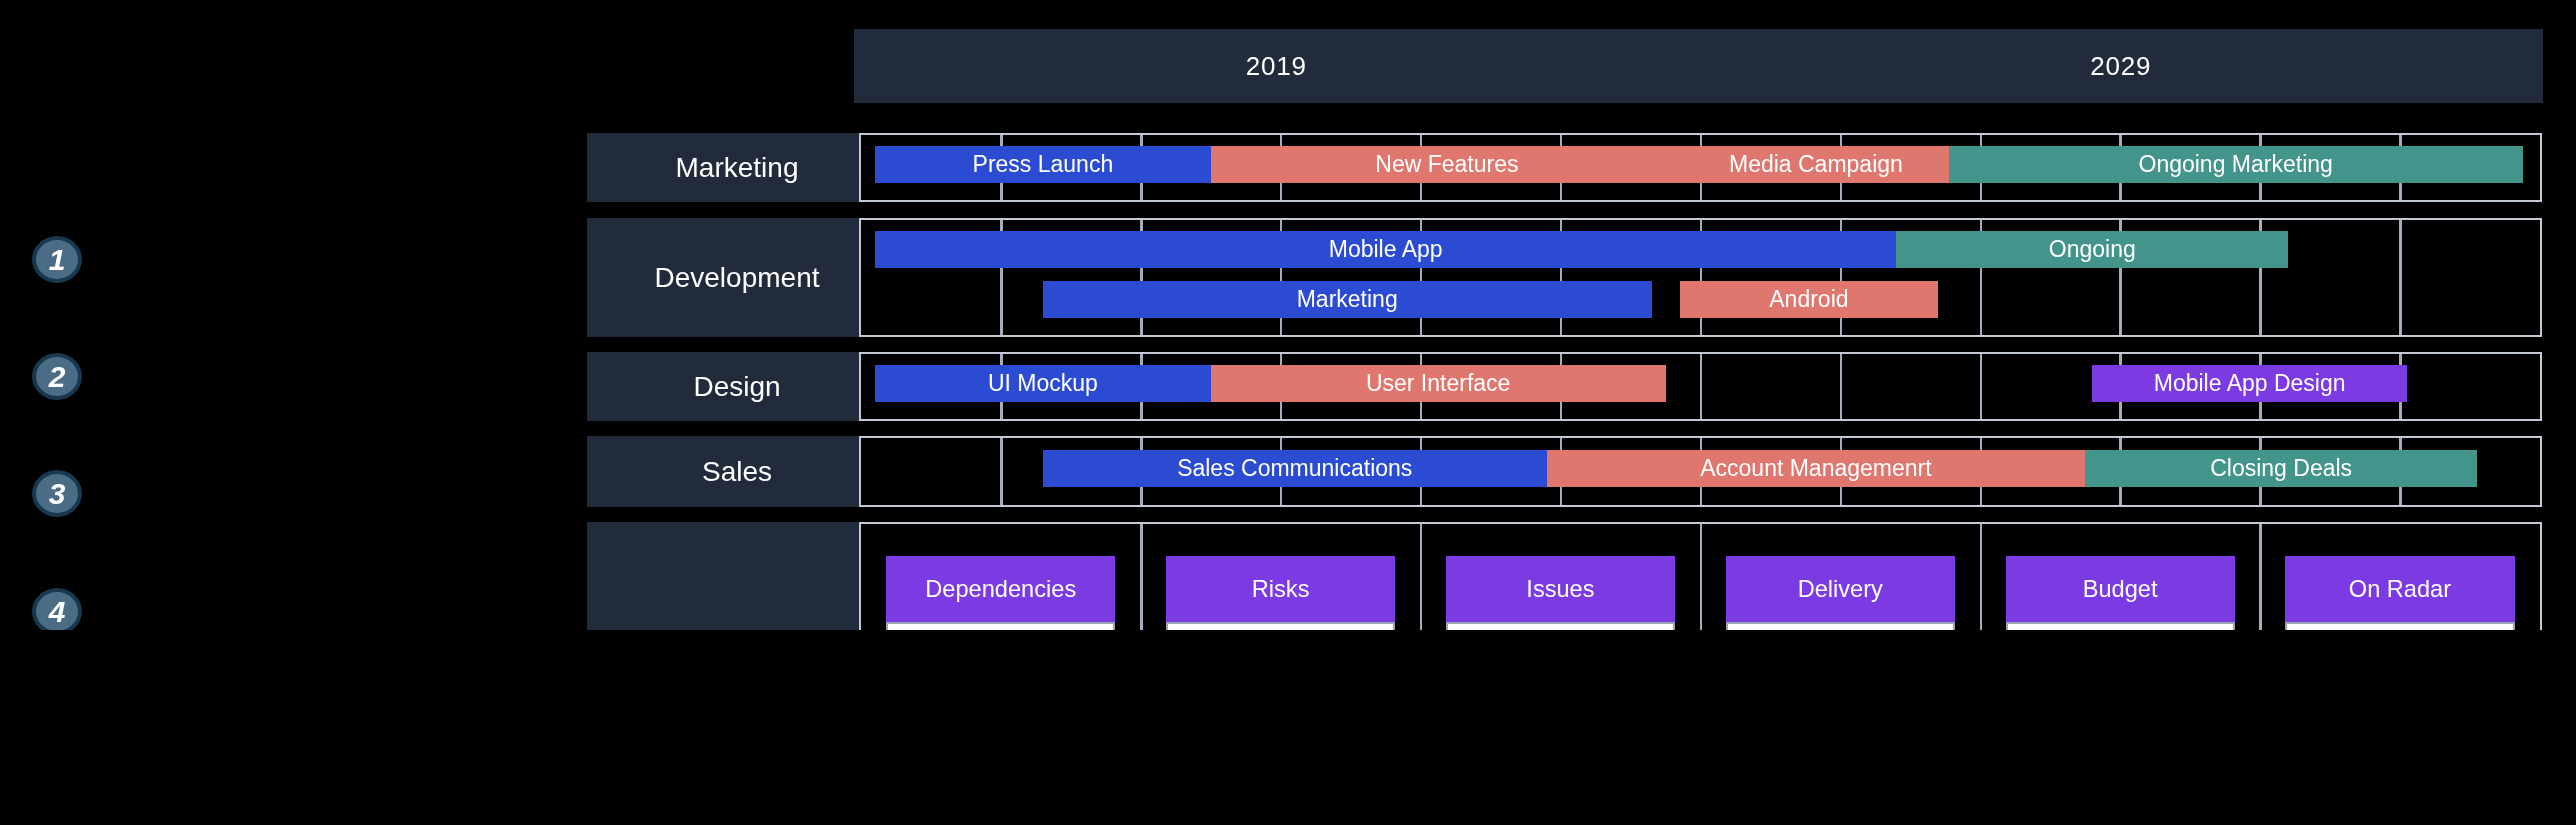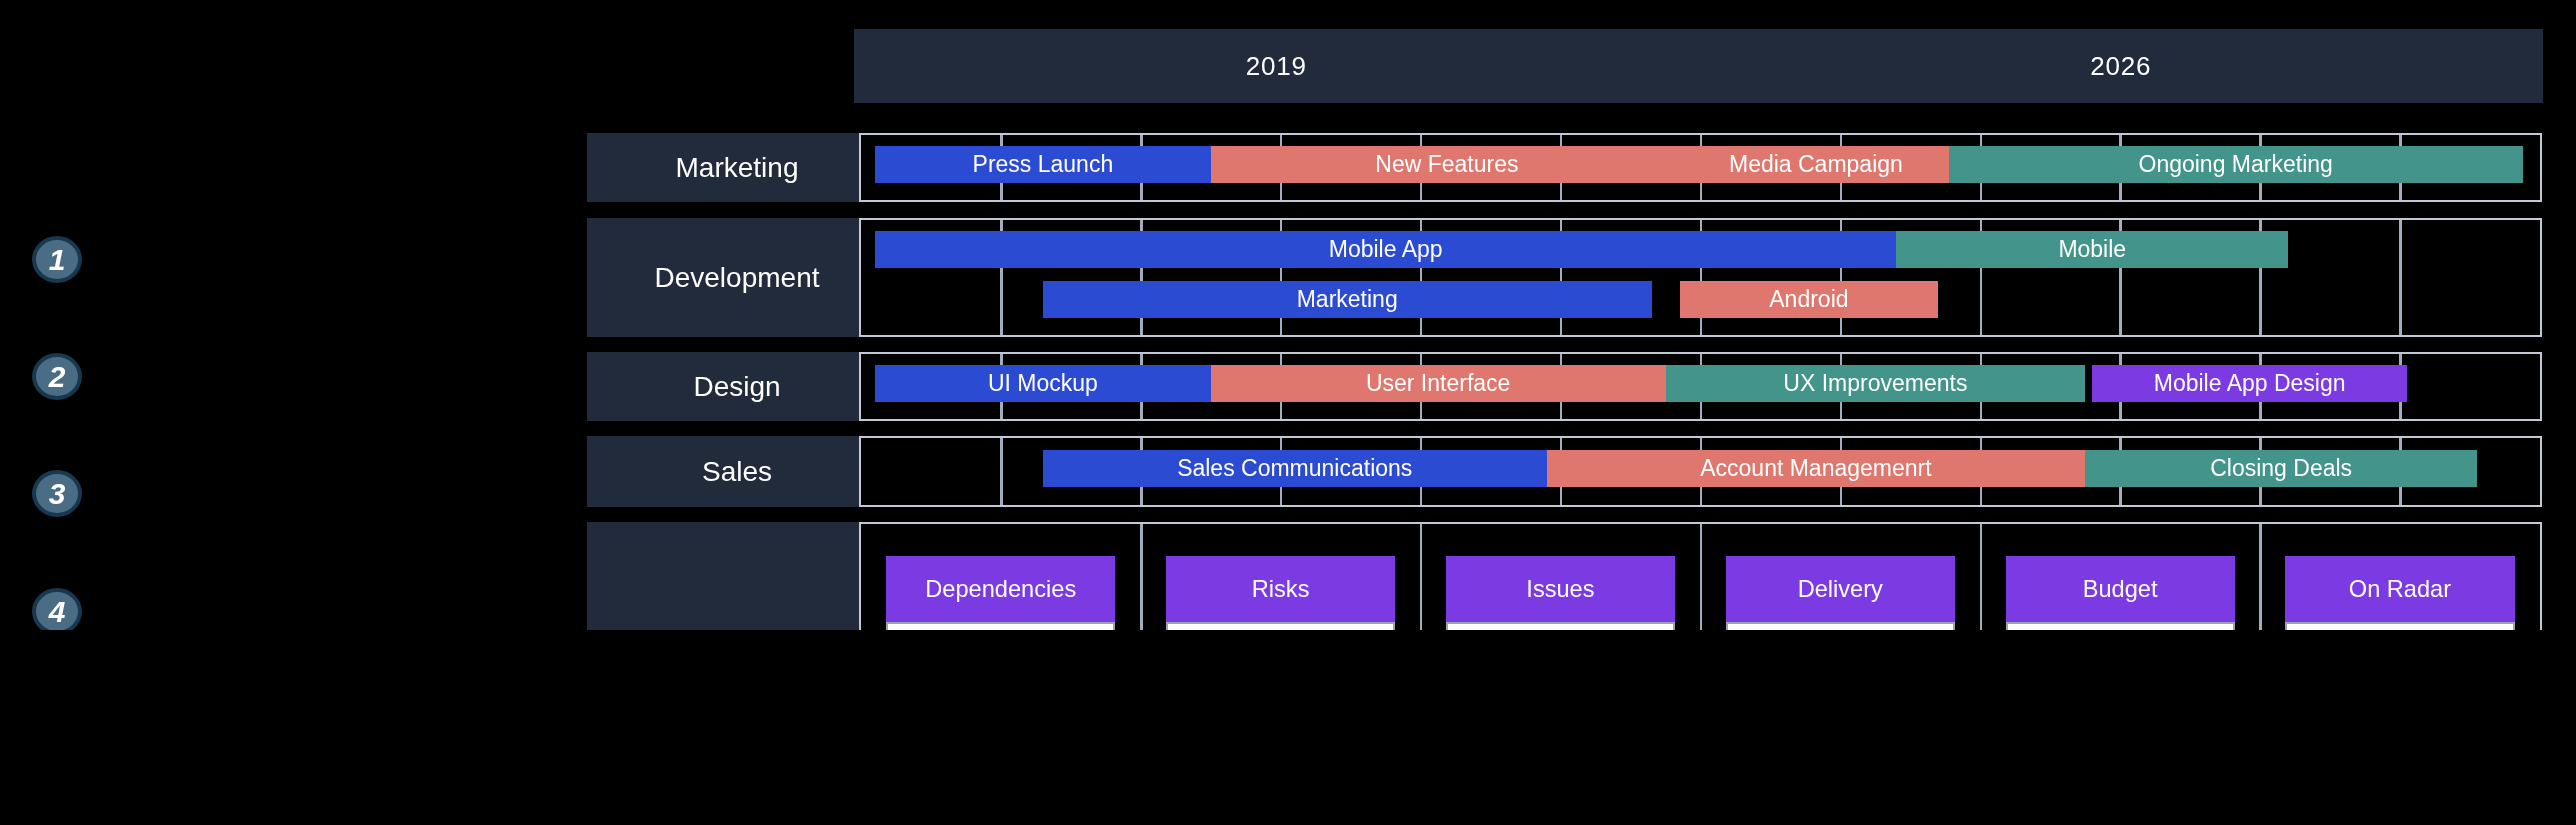--- a/index.html
+++ b/index.html
@@ -41,21 +41,21 @@
     justify-content:center;font-size:23.6px;}
   .card-body{height:135px;background:#fff;border:2.5px solid var(--card-border);}
 </style>
 </head>
 <body>
 
 <div id="canvas">
 
   <div class="header-bar">
     <div class="year">2019</div>
-    <div class="year">2026</div>
+    <div class="year">2029</div>
   </div>
 
   <div class="step" style="top:236px">1</div>
   <div class="step" style="top:353px">2</div>
   <div class="step" style="top:470px">3</div>
   <div class="step" style="top:588px">4</div>
 
   <div class="row" style="top:133px;height:69px">
     <div class="row-label">Marketing</div>
     <div class="row-grid">
@@ -85,21 +85,21 @@
         <div class="vline" style="left: calc(25% - 0.8px);"></div>
         <div class="vline" style="left: calc(33.3333% - 0.8px);"></div>
         <div class="vline" style="left: calc(41.6667% - 0.8px);"></div>
         <div class="vline" style="left: calc(50% - 0.8px);"></div>
         <div class="vline" style="left: calc(58.3333% - 0.8px);"></div>
         <div class="vline" style="left: calc(66.6667% - 0.8px);"></div>
         <div class="vline" style="left: calc(75% - 0.8px);"></div>
         <div class="vline" style="left: calc(83.3333% - 0.8px);"></div>
         <div class="vline" style="left: calc(91.6667% - 0.8px);"></div>
         <div class="bar" style="top: 10.5px; left: 0.833333%; width: 60.8333%; background: rgb(43, 75, 210);">Mobile App</div>
-        <div class="bar" style="top: 10.5px; left: 61.6667%; width: 23.3333%; background: rgb(67, 148, 138);">Mobile</div>
+        <div class="bar" style="top: 10.5px; left: 61.6667%; width: 23.3333%; background: rgb(67, 148, 138);">Ongoing</div>
         <div class="bar" style="top: 61px; left: 10.8333%; width: 36.25%; background: rgb(43, 75, 210);">Marketing</div>
         <div class="bar" style="top: 61px; left: 48.75%; width: 15.4167%; background: rgb(224, 119, 111);">Android</div>
       </div>
   </div>
 
   <div class="row" style="top:352px;height:69px">
     <div class="row-label">Design</div>
     <div class="row-grid">
         <div class="vline" style="left: calc(8.33333% - 0.8px);"></div>
         <div class="vline" style="left: calc(16.6667% - 0.8px);"></div>
@@ -107,21 +107,20 @@
         <div class="vline" style="left: calc(33.3333% - 0.8px);"></div>
         <div class="vline" style="left: calc(41.6667% - 0.8px);"></div>
         <div class="vline" style="left: calc(50% - 0.8px);"></div>
         <div class="vline" style="left: calc(58.3333% - 0.8px);"></div>
         <div class="vline" style="left: calc(66.6667% - 0.8px);"></div>
         <div class="vline" style="left: calc(75% - 0.8px);"></div>
         <div class="vline" style="left: calc(83.3333% - 0.8px);"></div>
         <div class="vline" style="left: calc(91.6667% - 0.8px);"></div>
         <div class="bar" style="top: 11px; left: 0.833333%; width: 20%; background: rgb(43, 75, 210);">UI Mockup</div>
         <div class="bar" style="top: 11px; left: 20.8333%; width: 27.0833%; background: rgb(224, 119, 111);">User Interface</div>
-        <div class="bar" style="top: 11px; left: 47.9167%; width: 25%; background: rgb(67, 148, 138);">UX Improvements</div>
         <div class="bar" style="top: 11px; left: 73.3333%; width: 18.75%; background: rgb(124, 59, 226);">Mobile App Design</div>
       </div>
   </div>
 
   <div class="row" style="top:436px;height:71px">
     <div class="row-label">Sales</div>
     <div class="row-grid">
         <div class="vline" style="left: calc(8.33333% - 0.8px);"></div>
         <div class="vline" style="left: calc(16.6667% - 0.8px);"></div>
         <div class="vline" style="left: calc(25% - 0.8px);"></div>

